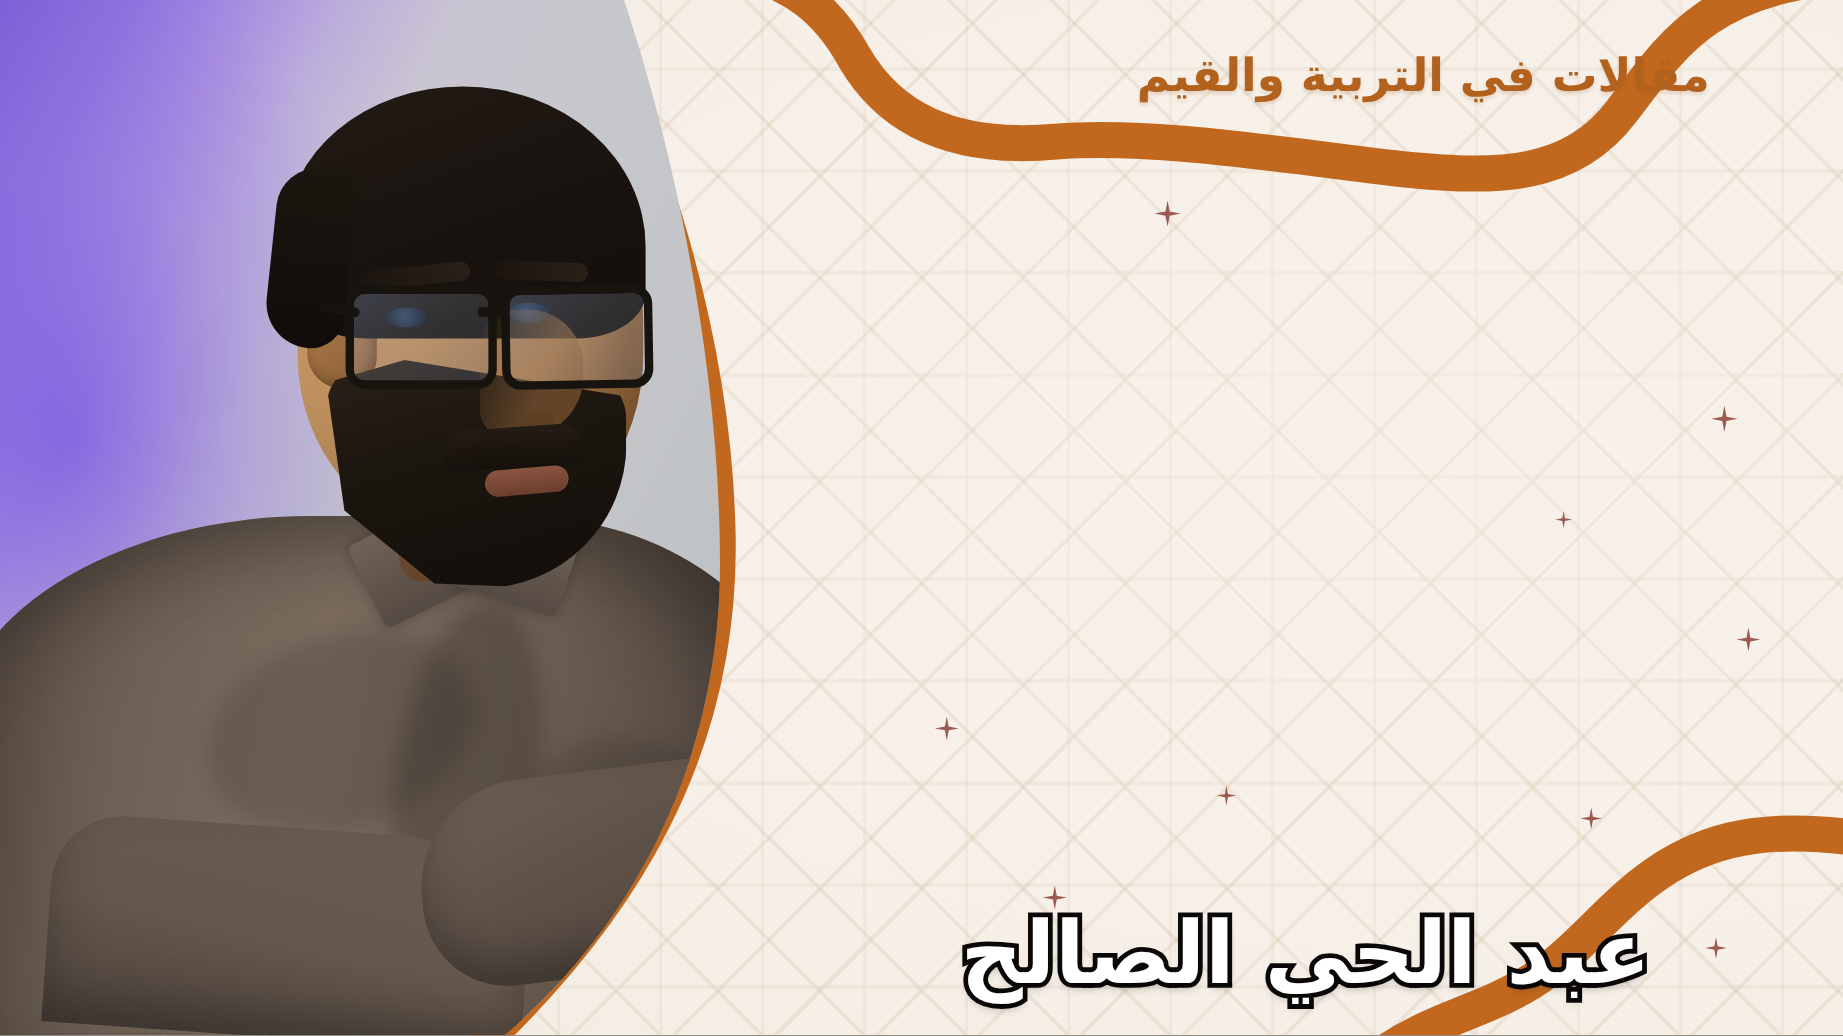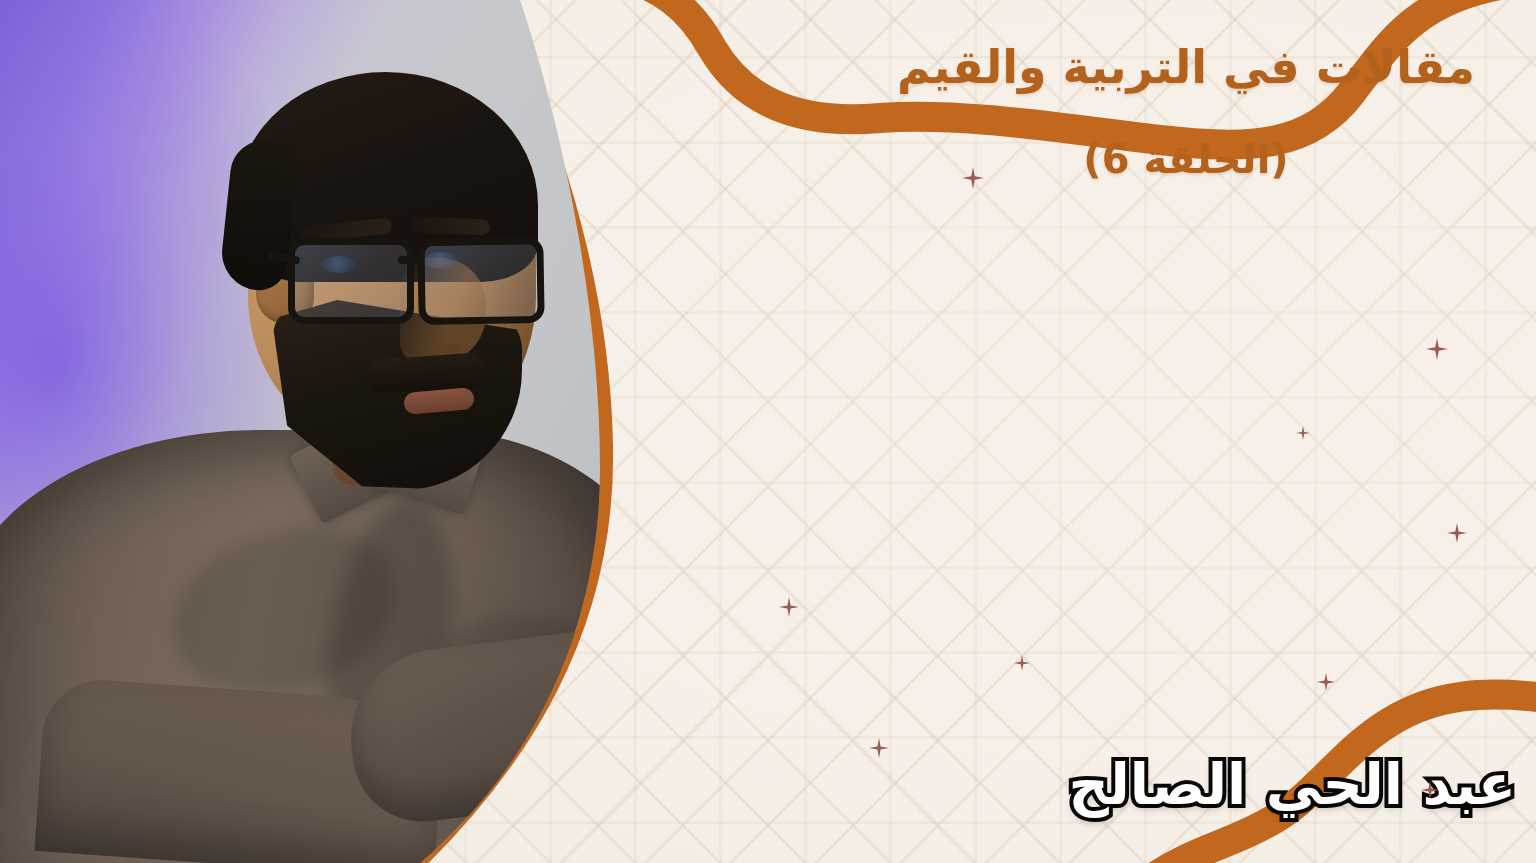--- a/index.html
+++ b/index.html
@@ -289,21 +289,21 @@
     left: 640px; top: 0;
     width: 896px; height: 863px;
   }
 
   .kicker {
     position:absolute;
     top: 42px; right: 40px;
     width: 620px;
     text-align: center;
     color: #B3621E;
-    font-size: 46px;
+    font-size: 38px;
     font-weight: 800;
     letter-spacing: -0.5px;
     line-height: 1.12;
     text-shadow: 0 2px 3px rgba(150,90,40,.18);
   }
   .episode {
     position:absolute;
     top: 136px; right: 40px;
     width: 620px;
     text-align:center;
@@ -332,22 +332,22 @@
     color:#15110D;
     font-size: 44px;
     font-weight: 500;
     font-family: "DejaVu Serif", "Liberation Serif", serif;
   }
 
   .author {
     position:absolute;
     top: 752px; right: 20px;
     width: 856px;
-    text-align:right;
-    font-size: 56px;
+    text-align:center;
+    font-size: 72px;
     font-weight: 800;
     color: #FFFFFF;
     letter-spacing: 0px;
     -webkit-text-stroke: 8px #0B0907;
     paint-order: stroke fill;
     text-shadow: 0 4px 8px rgba(0,0,0,.25);
   }
 
   
   .spark {
@@ -420,21 +420,20 @@
           <div class="lens-r"></div>
           <div class="bridge"></div>
           <div class="temple"></div>
         </div>
       </div>
     </div>
   </div>
 
   <div class="text-panel">
     <div class="kicker">مقالات في التربية والقيم</div>
-    <div class="episode">(الحلقة 6)</div>
     <div class="author">عبد الحي الصالح</div>
   </div>
 
   <div id="sparkle-layer">
       <div class="spark" style="left: 962px; top: 167px; width: 22px; height: 22px; color: rgb(155, 90, 82);"></div>
       <div class="spark" style="left: 1152px; top: 136px; width: 20px; height: 20px; color: rgb(194, 104, 30);"></div>
       <div class="spark" style="left: 1426px; top: 338px; width: 22px; height: 22px; color: rgb(155, 90, 82);"></div>
       <div class="spark" style="left: 1296px; top: 426px; width: 14px; height: 14px; color: rgb(155, 90, 82);"></div>
       <div class="spark" style="left: 1447px; top: 523px; width: 20px; height: 20px; color: rgb(155, 90, 82);"></div>
       <div class="spark" style="left: 779px; top: 597px; width: 20px; height: 20px; color: rgb(155, 90, 82);"></div>

